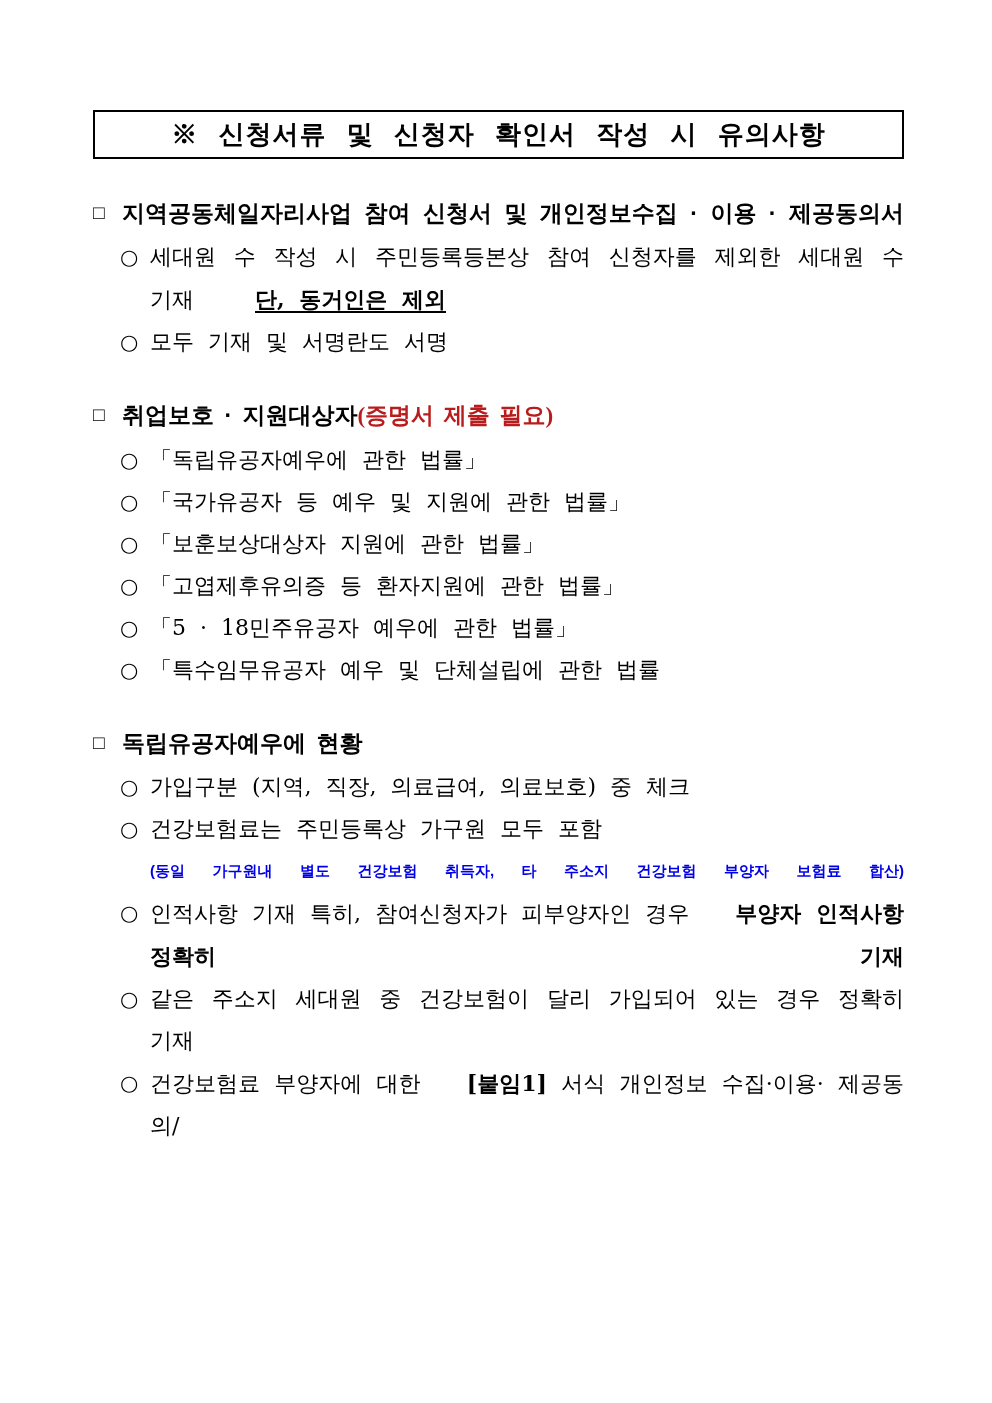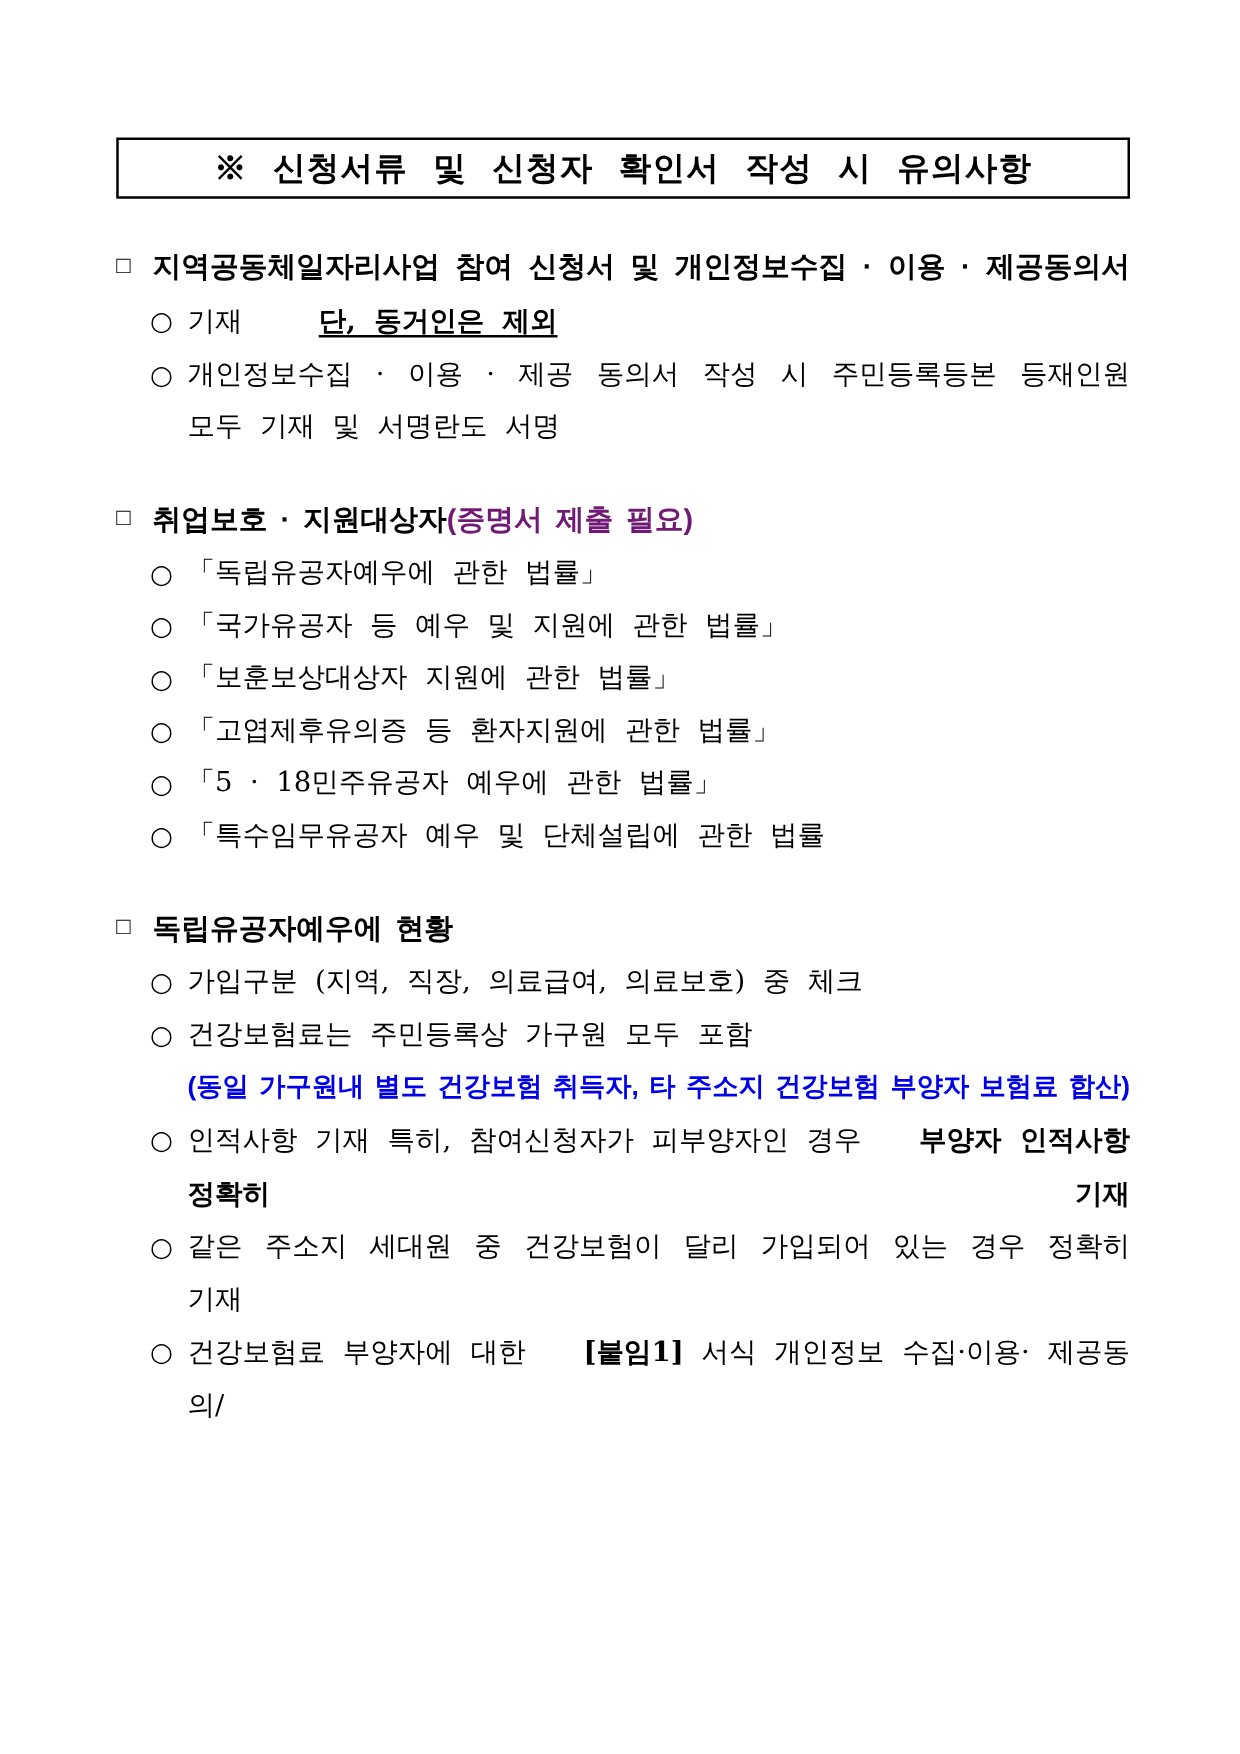--- a/index.html
+++ b/index.html
@@ -49,21 +49,21 @@
     margin-bottom: 5px;
   }
   .sq-marker {
     width: 29px;
     flex: 0 0 29px;
     font-size: 19px;
     line-height: 36px;
     font-weight: normal;
   }
   .sec-title { flex: 1; word-spacing: 4px; }
-  .blue { color: #701a75; }
+  .blue { color: #b91c1c; font-family: Liberation Serif, serif; }
   
   .item {
     display: flex;
     align-items: flex-start;
     padding-left: 27px;
     font-size: 22px;
     line-height: 42px;
   }
   .circ-marker {
     width: 30px;
@@ -79,21 +79,21 @@
     text-align: justify;
     text-align-last: justify;
   }
   .lline { text-align: left; }
   .bold { font-weight: bold; margin-left: 32px; }
   .bold-ul { font-weight: bold; text-decoration: underline; text-underline-offset: 4px; margin-left: 47px; }
   .note-blue {
     margin-left: 57px;
     font-family: "Liberation Sans", sans-serif;
     font-weight: bold;
-    font-size: 21px;
+    font-size: 15px;
     line-height: 42px;
     color: #0000e8;
     text-align: justify;
     text-align-last: justify;
     word-spacing: 2px;
   }
   .sec-head.jhead .sec-title {
     text-align: justify;
     text-align-last: justify;
   }
@@ -109,28 +109,28 @@
 
   <div class="section">
     <div class="sec-head jhead">
       <span class="sq-marker">□</span>
       <div class="sec-title">지역공동체일자리사업 참여 신청서 및 개인정보수집 · 이용 · 제공동의서</div>
     </div>
 
     <div class="item">
       <span class="circ-marker">○</span>
       <div class="itext">
+        <div class="jline">세대원 수 작성 시 주민등록등본상 참여 신청자를 제외한 세대원 수</div>
         <div class="lline"><span>기재 </span><span class="bold-ul">단, 동거인은 제외</span></div>
       </div>
     </div>
 
     <div class="item">
       <span class="circ-marker">○</span>
       <div class="itext">
-        <div class="jline">개인정보수집 · 이용 · 제공 동의서 작성 시 주민등록등본 등재인원</div>
         <div class="lline">모두 기재 및 서명란도 서명</div>
       </div>
     </div>
   </div>
 
   <div class="section">
     <div class="sec-head">
       <span class="sq-marker">□</span>
       <div class="sec-title"><span>취업보호 · 지원대상자</span><span class="blue">(증명서 제출 필요)</span></div>
     </div>

